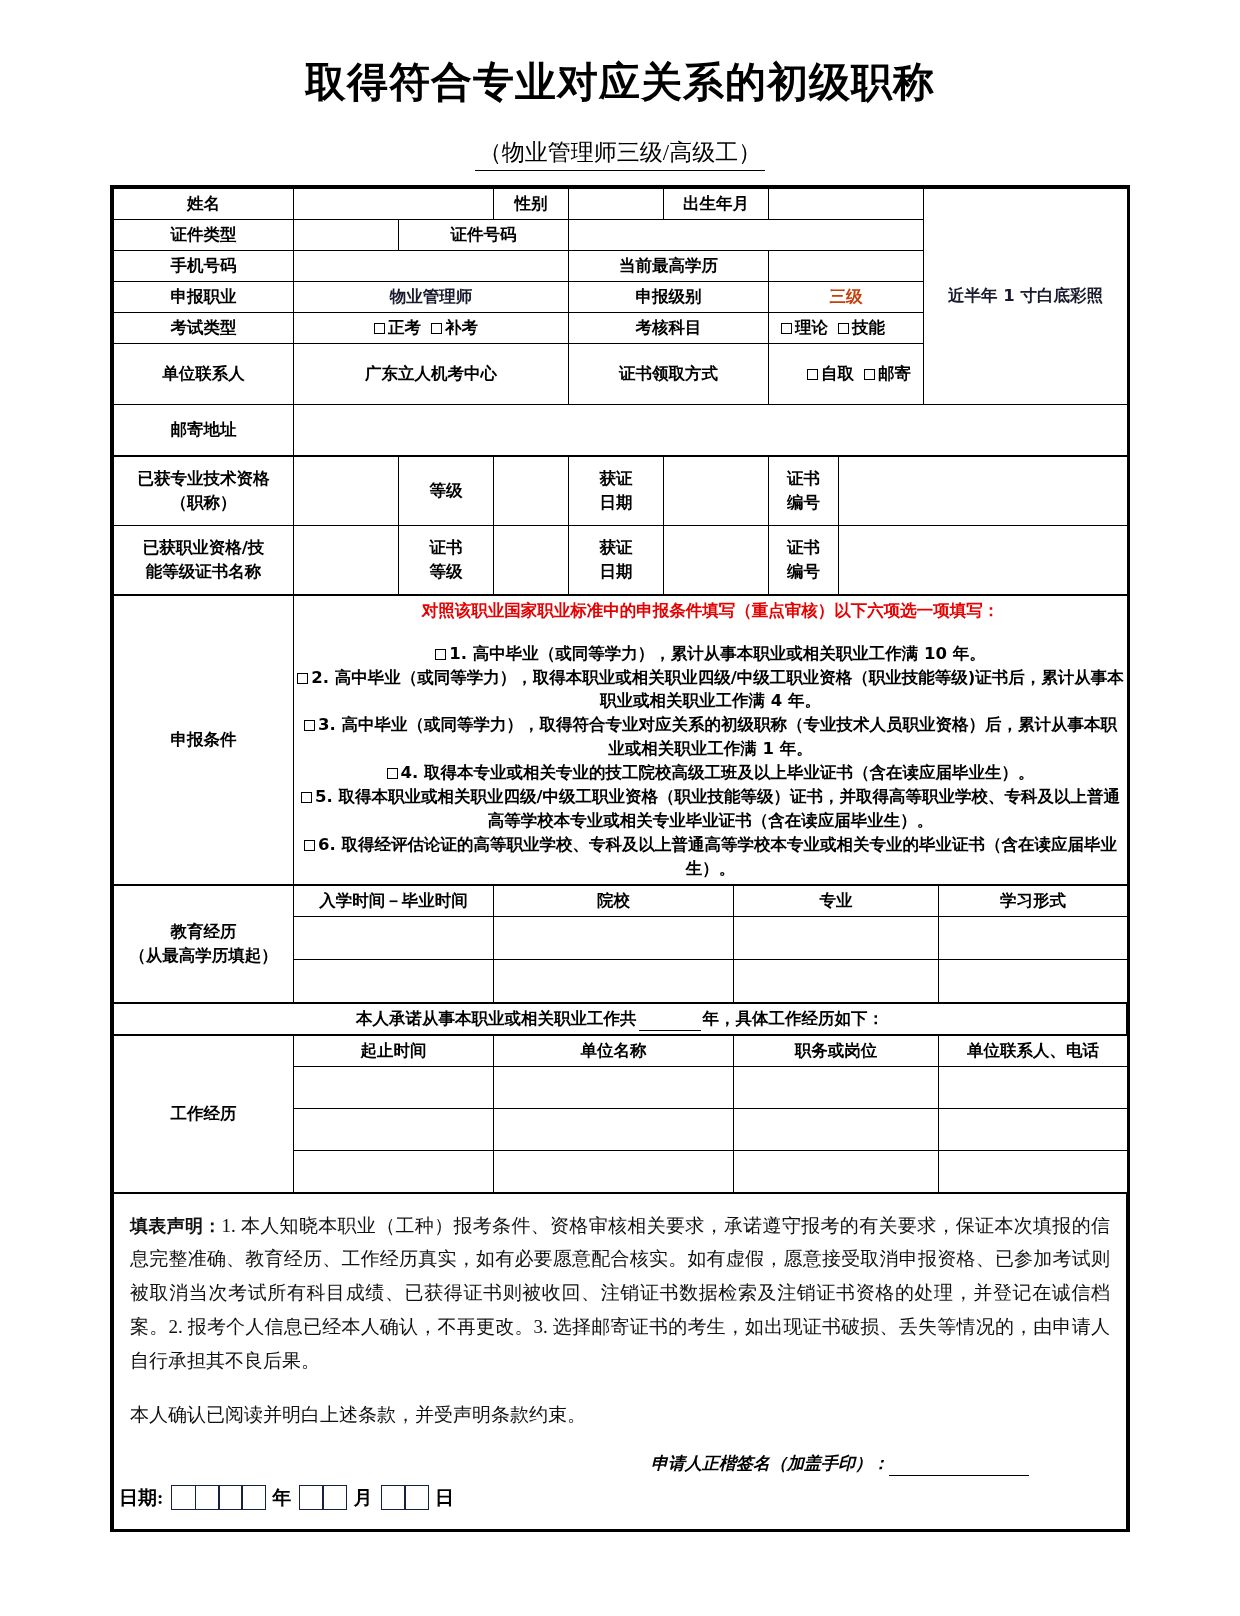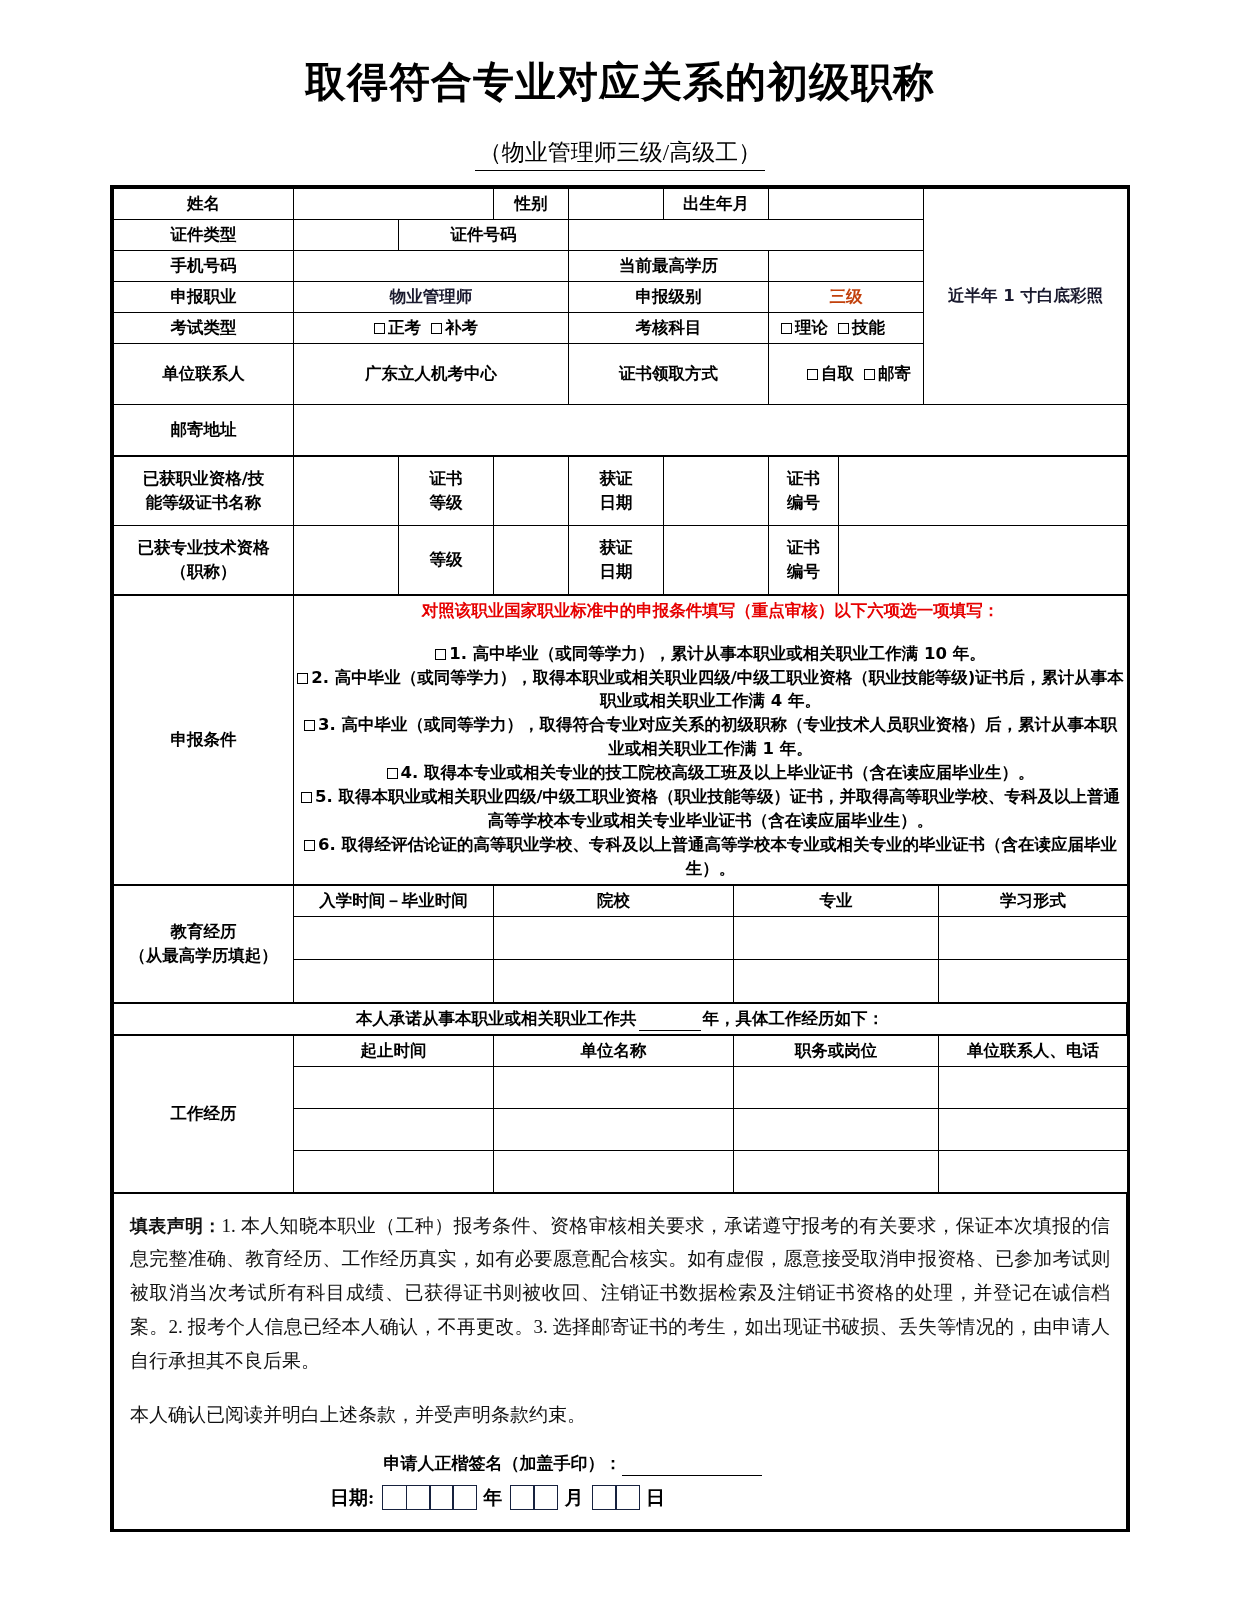--- a/index.html
+++ b/index.html
@@ -127,32 +127,33 @@
     color:#111;
   }
   .decl b{font-family:"DejaVu Sans","Liberation Sans",sans-serif;font-size:18px;}
   .decl-2{
     font-family:"Liberation Serif","DejaVu Serif",serif;
     font-size:19px;
     padding:14px 14px 4px 14px;
     text-align:left;
   }
   .sig-row{
-    text-align:center;
+    text-align:right;
     padding:16px 95px 4px 0;
     font-family:"DejaVu Sans","Liberation Sans",sans-serif;
     font-weight:bold;
     font-size:17px;
+    font-style:italic;
   }
   .sig-line{
     display:inline-block;width:140px;border-bottom:1.8px solid #000;height:16px;
     vertical-align:bottom;
   }
   .date-row{
-    text-align:center;
+    text-align:left;
     padding:2px 245px 14px 0;
     font-family:"Liberation Serif","DejaVu Serif",serif;
     font-size:19px;
   }
   .dbox{
     display:inline-block;
     width:25px;height:25px;
     border:1.8px solid #16213e;
     box-sizing:border-box;
     vertical-align:middle;
@@ -254,47 +255,47 @@
           <col style="width:95px">
         <col style="width:75px">
           <col style="width:95px">
           <col style="width:105px">
         <col style="width:70px">
           <col style="width:289px">
       </colgroup>
       <tbody>
           <tr>
         <td class="lbl-two" style="height:62px">
+          <span>已获专业技术资格</span><br>
+          <span>（职称）</span>
+        </td>
+        <td class="blank"></td>
+        <td>等级</td>
+        <td class="blank"></td>
+        <td class="lbl-two">
+          <span>获证</span><br>
+          <span>日期</span>
+        </td>
+        <td class="blank"></td>
+        <td class="lbl-two">
+          <span>证书</span><br>
+          <span>编号</span>
+        </td>
+        <td class="blank"></td>
+      </tr>
+      <tr>
+        <td class="lbl-two" style="height:62px">
           <span>已获职业资格/技</span><br>
           <span>能等级证书名称</span>
         </td>
         <td class="blank"></td>
         <td class="lbl-two">
           <span>证书</span><br>
           <span>等级</span>
         </td>
-        <td class="blank"></td>
-        <td class="lbl-two">
-          <span>获证</span><br>
-          <span>日期</span>
-        </td>
-        <td class="blank"></td>
-        <td class="lbl-two">
-          <span>证书</span><br>
-          <span>编号</span>
-        </td>
-        <td class="blank"></td>
-      </tr>
-      <tr>
-        <td class="lbl-two" style="height:62px">
-          <span>已获专业技术资格</span><br>
-          <span>（职称）</span>
-        </td>
-        <td class="blank"></td>
-        <td>等级</td>
         <td class="blank"></td>
         <td class="lbl-two">
           <span>获证</span><br>
           <span>日期</span>
         </td>
         <td class="blank"></td>
         <td class="lbl-two">
           <span>证书</span><br>
           <span>编号</span>
         </td>

